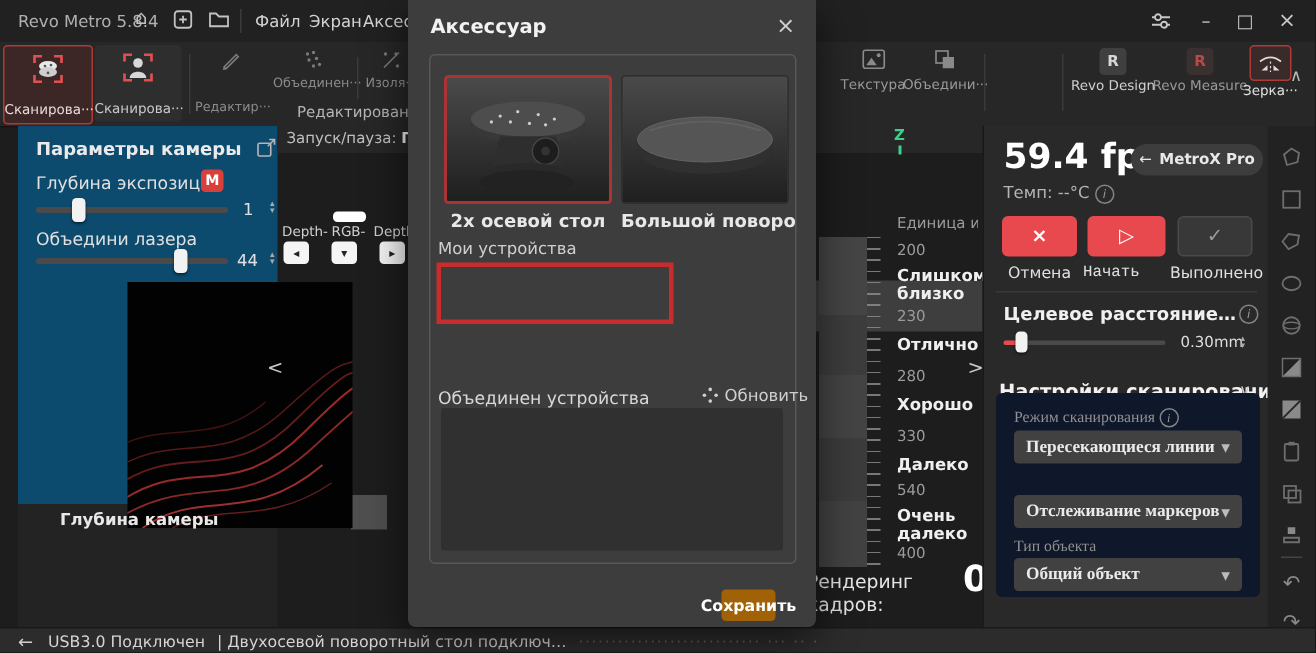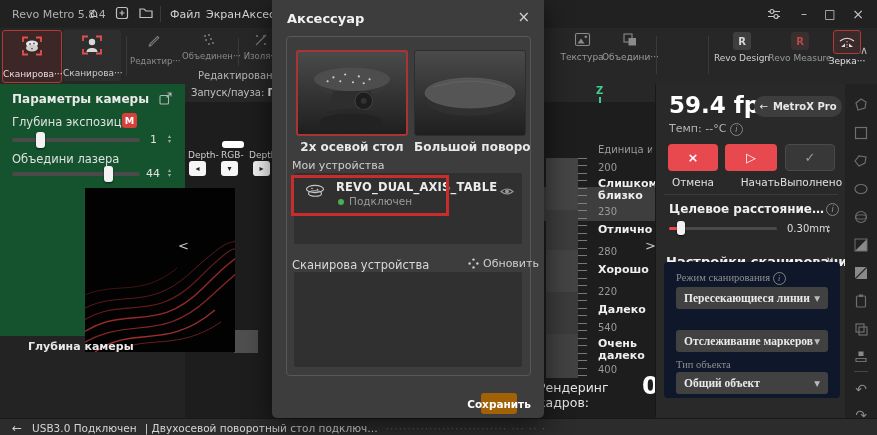--- a/index.html
+++ b/index.html
@@ -15,21 +15,21 @@
   .titlebar{left:0;top:0;width:877px;height:28px;background:#212121;border-bottom:1px solid #171717;}
   .menu-item{top:8px;font-size:11px;color:#d2d2d2;cursor:default;}
   .tb-icon{top:5px;color:#c2c2c2;}
   .winbtn{top:4px;width:22px;height:20px;color:#c8c8c8;font-size:12px;}
   
   .ribbon{left:0;top:28px;width:877px;height:56px;background:#272727;border-bottom:1px solid #141414;}
   .rlabel{font-size:9px;color:#c9c9c9;text-align:center;}
   .rsmall{font-size:8.5px;color:#8b8b8b;text-align:center;}
   .vsep{width:1px;background:#3a3a3a;}
   
-  .lpanel{left:0;top:84px;width:185px;height:334px;background:#14532d;border-right:6px solid #15803d;}
+  .lpanel{left:12px;top:84px;width:185px;height:334px;background:#0c4a6e;border-right:6px solid #15803d;}
   .rpanel{left:655px;top:84px;width:190px;height:334px;background:#292929;border-left:1px solid #181818;}
   .rstrip{left:845px;top:84px;width:32px;height:334px;background:#222;}
   .statusbar{left:0;top:418px;width:877px;height:17px;background:#2c2c2c;border-top:1px solid #191919;
              font-size:10.5px;color:#d5d5d5;display:flex;align-items:center;}
   .slider-track{height:4px;background:#4a4a4a;border-radius:2px;}
   .slider-handle{width:9px;height:16px;background:#f2f2f2;border-radius:3px;box-shadow:0 1px 2px rgba(0,0,0,.6);}
   .stepper{display:flex;flex-direction:column;line-height:5px;font-size:6px;color:#aaa;}
   .valuebox{font-size:11px;color:#e0e0e0;}
   .info{display:inline-flex;width:11px;height:11px;border:1px solid #838383;border-radius:50%;
         font-size:8px;color:#9a9a9a;align-items:center;justify-content:center;font-style:italic;}
@@ -114,21 +114,21 @@
       <span class="abs rlabel nw" style="left:0;right:0;bottom:3px;">Сканирова···</span>
     </div>
     <div class="abs vsep" style="left:126px;top:8px;height:40px;"></div>
 
     <div class="abs" style="left:130px;top:4px;width:48px;">
       <span class="ctr">
           <svg width="16" height="16" viewBox="0 0 16 16">
             <path d="M3.5 12.5 L11.5 4.5 L12.8 5.8 L4.8 13.8 Z M3.5 12.5 L3.2 14 L4.8 13.8" fill="none" stroke="#7a7a7a" stroke-width="1.1"></path>
           </svg>
         </span>
-      <div class="rsmall nw" style="margin-top:8px;">Редактир···</div>
+      <div class="rsmall nw" style="margin-top:19px;">Редактир···</div>
     </div>
     <div class="abs" style="left:182px;top:4px;width:54px;">
       <span class="ctr">
           <svg width="16" height="16" viewBox="0 0 16 16">
             <g fill="#7a7a7a">
               <circle cx="4" cy="4" r="1.1"></circle>
               <circle cx="8" cy="3" r="1.1"></circle>
               <circle cx="5" cy="8" r="1.1"></circle>
               <circle cx="10" cy="7" r="1.1"></circle>
               <circle cx="12" cy="11" r="1.1"></circle>
@@ -282,21 +282,21 @@
       <div style="height:44px;background:#424242;"></div>
     </div>
     <div class="abs" style="left:393px;top:74px;width:9px;height:220px;opacity:.8;background:repeating-linear-gradient(to bottom,#8f8f8f 0 1px,transparent 1px 7.5px);"></div>
     <span class="abs nw mark" style="left:413px;top:60px;width:54px;overflow:hidden;display:inline-block;">Единица и</span>
     <span class="abs mark" style="left:413px;top:78px;">200</span>
     <span class="abs zone" style="left:413px;top:94px;width:56px;">Слишком близко</span>
     <span class="abs mark" style="left:413px;top:122px;">230</span>
     <span class="abs zone" style="left:413px;top:140px;">Отлично</span>
     <span class="abs mark" style="left:413px;top:162px;">280</span>
     <span class="abs zone" style="left:413px;top:180px;">Хорошо</span>
-    <span class="abs mark" style="left:413px;top:202px;">220</span>
+    <span class="abs mark" style="left:413px;top:202px;">330</span>
     <span class="abs zone" style="left:413px;top:220px;">Далеко</span>
     <span class="abs mark" style="left:413px;top:238px;">540</span>
     <span class="abs zone" style="left:413px;top:254px;width:56px;">Очень далеко</span>
     <span class="abs mark" style="left:413px;top:280px;">400</span>
 
     <span class="abs" style="left:353px;top:296px;font-size:12.5px;color:#e5e5e5;">Рендеринг кадров:</span>
     <span class="abs b" style="left:457px;top:288px;font-size:24px;color:#fff;">0</span>
 
     <span class="abs" style="left:-7px;top:154px;font-size:13px;color:#c9c9c9;z-index:6;">&lt;</span>
     <span class="abs" style="left:460px;top:154px;font-size:13px;color:#c9c9c9;">&gt;</span>
@@ -310,21 +310,21 @@
     </span>
     <span class="abs nw" style="left:13px;top:38px;font-size:11px;color:#b5b5b5;">
       <span>Темп:</span>
       <span>--°C</span>
       <span class="info">i</span>
     </span>
     <span class="abs actbtn red ctr b" style="left:12px;top:60px;">×</span>
     <span class="abs actbtn red ctr" style="left:69px;top:60px;width:52px;">▷</span>
     <span class="abs actbtn ctr" style="left:129px;top:60px;background:#383838;border:1px solid #4a4a4a;color:#9a9a9a;box-sizing:border-box;">✓</span>
     <span class="abs" style="left:8px;top:92px;width:58px;text-align:center;font-size:10.5px;color:#e0e0e0;">Отмена</span>
-    <span class="abs" style="left:66px;top:92px;width:58px;text-align:right;font-size:10.5px;color:#e0e0e0;">Начать</span>
+    <span class="abs" style="left:66px;top:92px;width:58px;text-align:left;font-size:10.5px;color:#e0e0e0;font-family:Liberation Mono, monospace;">Начать</span>
     <span class="abs nw" style="left:124px;top:92px;width:62px;text-align:center;font-size:10.5px;color:#e0e0e0;">Выполнено</span>
     <div class="abs" style="left:8px;top:110px;width:174px;height:1px;background:#3a3a3a;"></div>
     <span class="abs b ell" style="left:13px;top:118px;width:156px;font-size:12px;color:#f0f0f0;">Целевое расстояние между точк</span>
     <span class="abs info" style="left:170px;top:119px;">i</span>
     <div class="abs slider-track" style="left:13px;top:143px;width:108px;height:3px;"></div>
     <div class="abs" style="left:13px;top:143px;width:12px;height:3px;background:#e8494f;border-radius:2px;"></div>
     <div class="abs slider-handle" style="left:21px;top:137px;width:8px;height:14px;"></div>
     <span class="abs" style="left:131px;top:139px;font-size:10px;color:#ddd;">0.30mm</span>
     <span class="abs stepper" style="left:171px;top:139px;">
         <span>▴</span>
@@ -453,45 +453,24 @@
         <path d="M10 42 L10 50 A45 15 0 0 0 100 50 L100 42 Z" fill="#303030"></path>
         <ellipse cx="55" cy="42" rx="45" ry="15" fill="#555"></ellipse>
         <ellipse cx="55" cy="42" rx="45" ry="15" fill="none" stroke="#666" stroke-width="0.6"></ellipse>
         <path d="M18 36 Q55 24 92 36" stroke="#6a6a6a" stroke-width="1" fill="none" opacity="0.6"></path>
       </svg>
     </div>
     <span class="abs b" style="left:24px;top:140px;width:112px;text-align:center;font-size:12px;color:#e8e8e8;">2х осевой стол</span>
     <span class="abs b nw" style="left:142px;top:140px;width:116px;overflow:hidden;font-size:12px;color:#e8e8e8;">Большой поворотный ст</span>
 
     <span class="abs" style="left:20px;top:159px;font-size:11px;color:#cfcfcf;">Мои устройства</span>
-    <div class="abs listbox" style="left:22px;top:173px;height:71px;">
-      <div class="abs" style="left:0;top:0;width:228px;height:38px;">
-        <span class="abs" style="left:10px;top:10px;">
-          <svg width="22" height="16" viewBox="0 0 22 16">
-              <ellipse cx="11" cy="6" rx="8.5" ry="3.6" fill="none" stroke="#c5c5c5" stroke-width="1.2"></ellipse>
-              <ellipse cx="11" cy="10.5" rx="6.5" ry="2.8" fill="none" stroke="#c5c5c5" stroke-width="1.1"></ellipse>
-              <circle cx="8" cy="5.5" r="0.8" fill="#c5c5c5"></circle>
-              <circle cx="13.5" cy="6.5" r="0.8" fill="#c5c5c5"></circle>
-            </svg>
-        </span>
-        <span class="abs b nw" style="left:42px;top:7px;font-size:11.5px;color:#ececec;letter-spacing:.2px;">REVO_DUAL_AXIS_TABLE</span>
-        <span class="abs" style="left:44px;top:26px;width:6px;height:6px;border-radius:50%;background:#4caf50;"></span>
-        <span class="abs" style="left:55px;top:22px;font-size:10.5px;color:#9a9a9a;">Подключен</span>
-      </div>
-      <span class="abs" style="left:206px;top:13px;">
-        <svg width="14" height="11" viewBox="0 0 14 11">
-            <path d="M1 5.5 Q7 0.5 13 5.5 Q7 10.5 1 5.5 Z" fill="none" stroke="#9a9a9a" stroke-width="1.1"></path>
-            <circle cx="7" cy="5.5" r="1.9" fill="#9a9a9a"></circle>
-          </svg>
-      </span>
-    </div>
 
     <div class="abs" style="left:19px;top:175px;width:152px;height:35px;border:3px solid #c92c2c;z-index:12;"></div>
 
-    <span class="abs" style="left:20px;top:258px;font-size:11.5px;color:#d8d8d8;">Сканирова устройства</span>
+    <span class="abs" style="left:20px;top:258px;font-size:11.5px;color:#d8d8d8;">Объединен устройства</span>
     <span class="abs" style="left:196px;top:257px;display:inline-flex;align-items:center;gap:4px;font-size:11px;color:#cfcfcf;">
       <svg width="11" height="11" viewBox="0 0 11 11">
           <g fill="#cfcfcf">
             <circle cx="5.5" cy="1.6" r="1.2"></circle>
             <circle cx="1.6" cy="5.5" r="1.2"></circle>
             <circle cx="9.4" cy="5.5" r="1.2"></circle>
             <circle cx="5.5" cy="9.4" r="1.2"></circle>
           </g>
         </svg>
       <span>Обновить</span>

